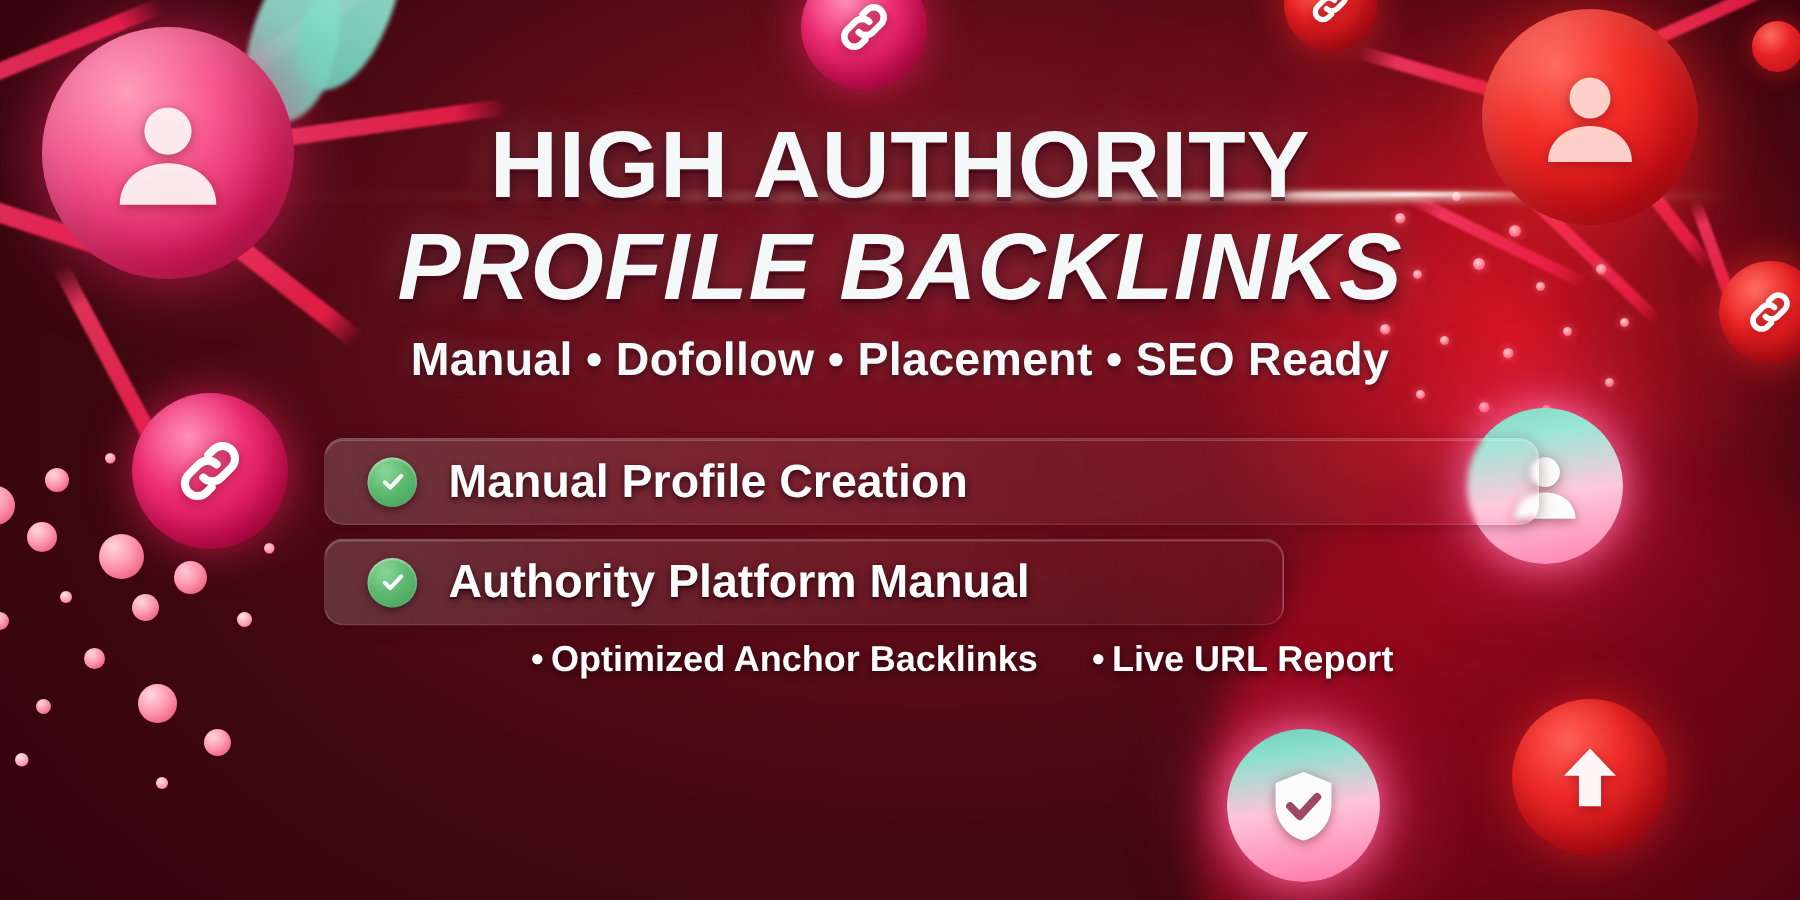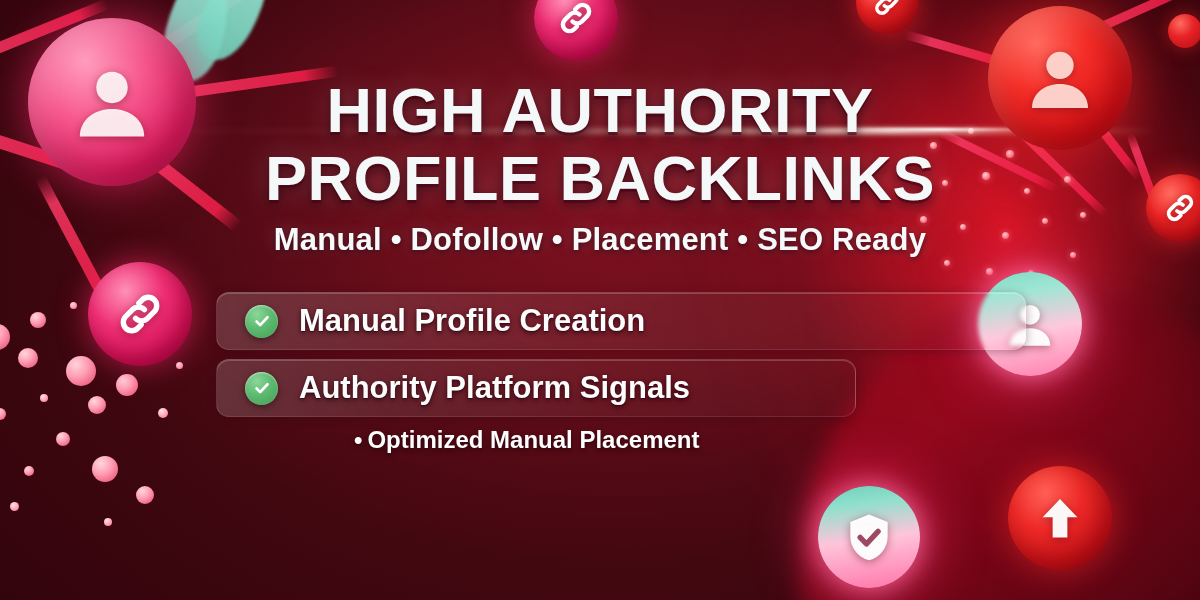--- a/index.html
+++ b/index.html
@@ -143,21 +143,21 @@
   .headline {
     position:absolute; left:0; right:0; top:78px;
     text-align:center;
     font-size:63px; font-weight:bold; letter-spacing:.5px;
     line-height:1.02; color:#f4f8f8;
     text-shadow:
       0 3px 0 rgba(70,0,18,.55),
       0 5px 12px rgba(40,0,12,.75),
       0 0 28px rgba(255,210,220,.28);
   }
-  .headline .l2 { display:block; margin-top:4px; }
+  .headline .l2 { display:block; margin-top:4px;font-style:italic; }
 
   .subtitle {
     position:absolute; left:0; right:0; top:222px;
     text-align:center;
     font-size:31px; font-weight:bold; color:#f7fafa;
     letter-spacing:.2px;
     text-shadow:0 2px 6px rgba(40,0,12,.8), 0 0 16px rgba(255,200,210,.25);
   }
 
   
@@ -373,28 +373,31 @@
       </div>
 
       <div class="gap-a"></div>
 
       <div class="pill w2">
         <span class="check">
           <svg width="20" height="20" viewBox="0 0 24 24" aria-hidden="true">
             <path d="M5.5 12.6l4.3 4.3 8.8-9.4" fill="none" stroke="#ffffff" stroke-width="3.2" stroke-linecap="round" stroke-linejoin="round"></path>
           </svg>
         </span>
-        <span class="pill-label">Authority Platform Signals</span>
+        <span class="pill-label">Authority Platform Manual</span>
       </div>
 
       <div class="gap-b"></div>
 
       <div class="subrow">
         <span class="subitem">
-          <span class="b">•</span><span>Optimized Manual Placement</span>
+          <span class="b">•</span><span>Optimized Anchor Backlinks</span>
+        </span>
+        <span class="subitem">
+          <span class="b">•</span><span>Live URL Report</span>
         </span>
       </div>
 
       <div class="gap-b"></div>
 
 
       <div class="gap-b"></div>
 
 
     </div>

